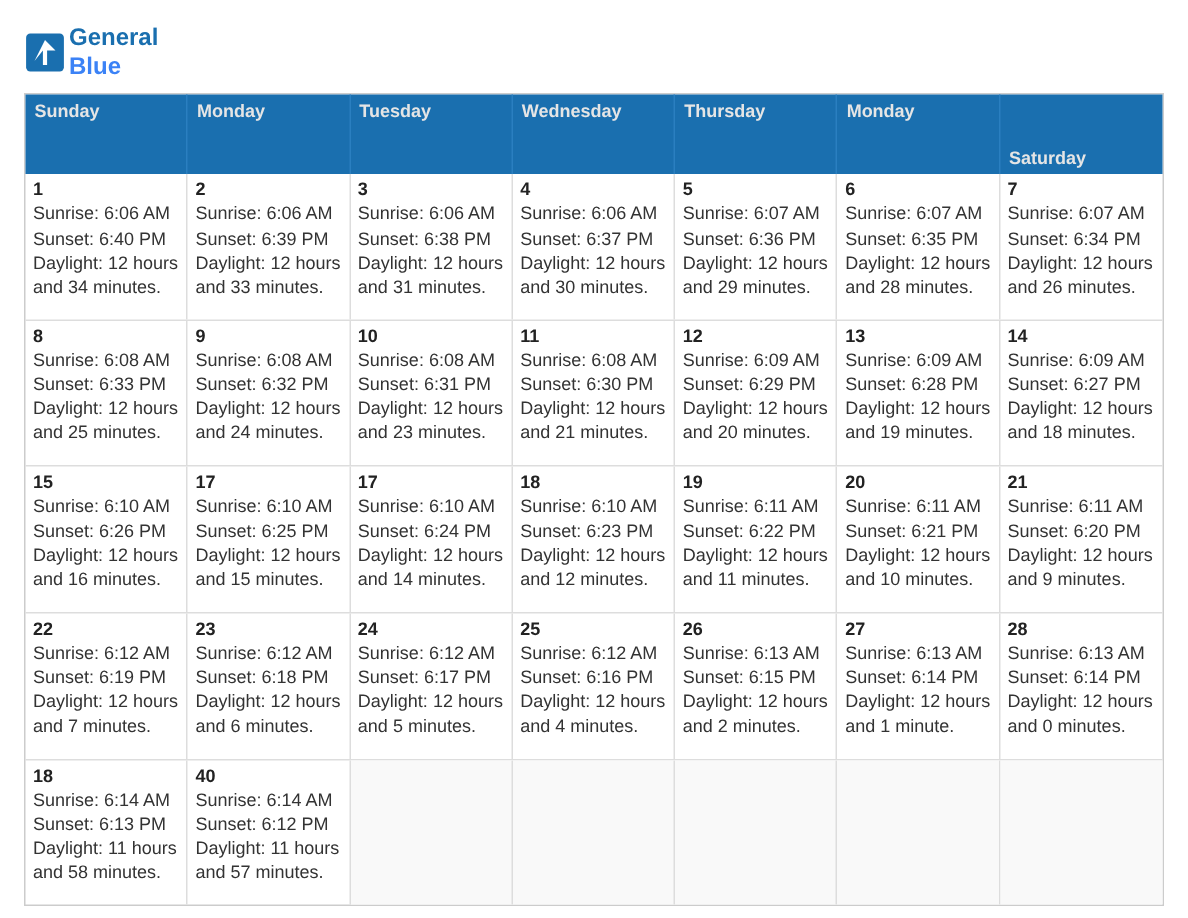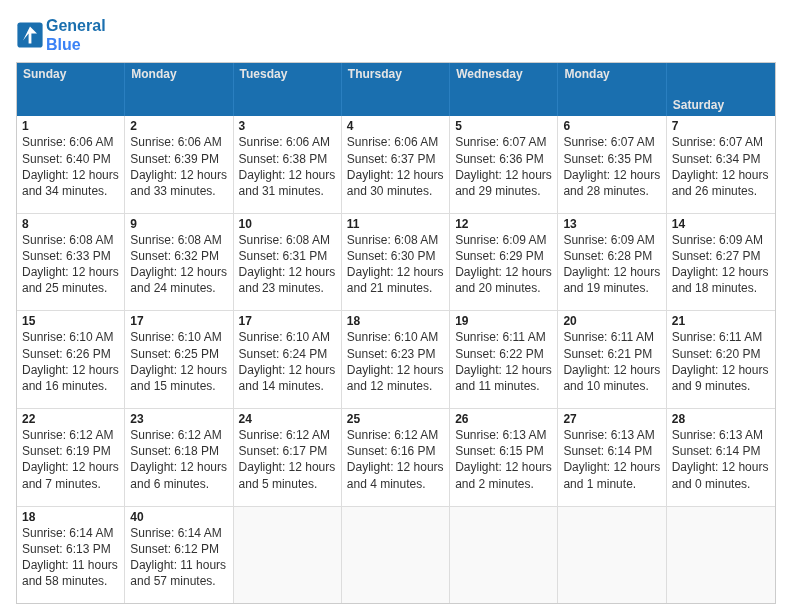--- a/index.html
+++ b/index.html
@@ -117,22 +117,22 @@
       <div class="month-title"></div>
       <div class="location-title"></div>
     </div>
   </div>
 
   <div class="calendar">
     <div class="cal-header">
     <div class="cal-header-cell">Sunday</div>
         <div class="cal-header-cell">Monday</div>
         <div class="cal-header-cell">Tuesday</div>
+        <div class="cal-header-cell">Wednesday</div>
         <div class="cal-header-cell">Thursday</div>
-        <div class="cal-header-cell">Wednesday</div>
         <div class="cal-header-cell">Monday</div>
         <div class="cal-header-cell">Saturday</div>
       </div>
     <div class="cal-body">
     <div class="cal-row">
           <div class="cal-cell">
             <span class="day-num">1</span>
             <div class="cell-text" style="white-space: pre-line;">Sunrise: 6:06 AM
 Sunset: 6:40 PM
 Daylight: 12 hours

